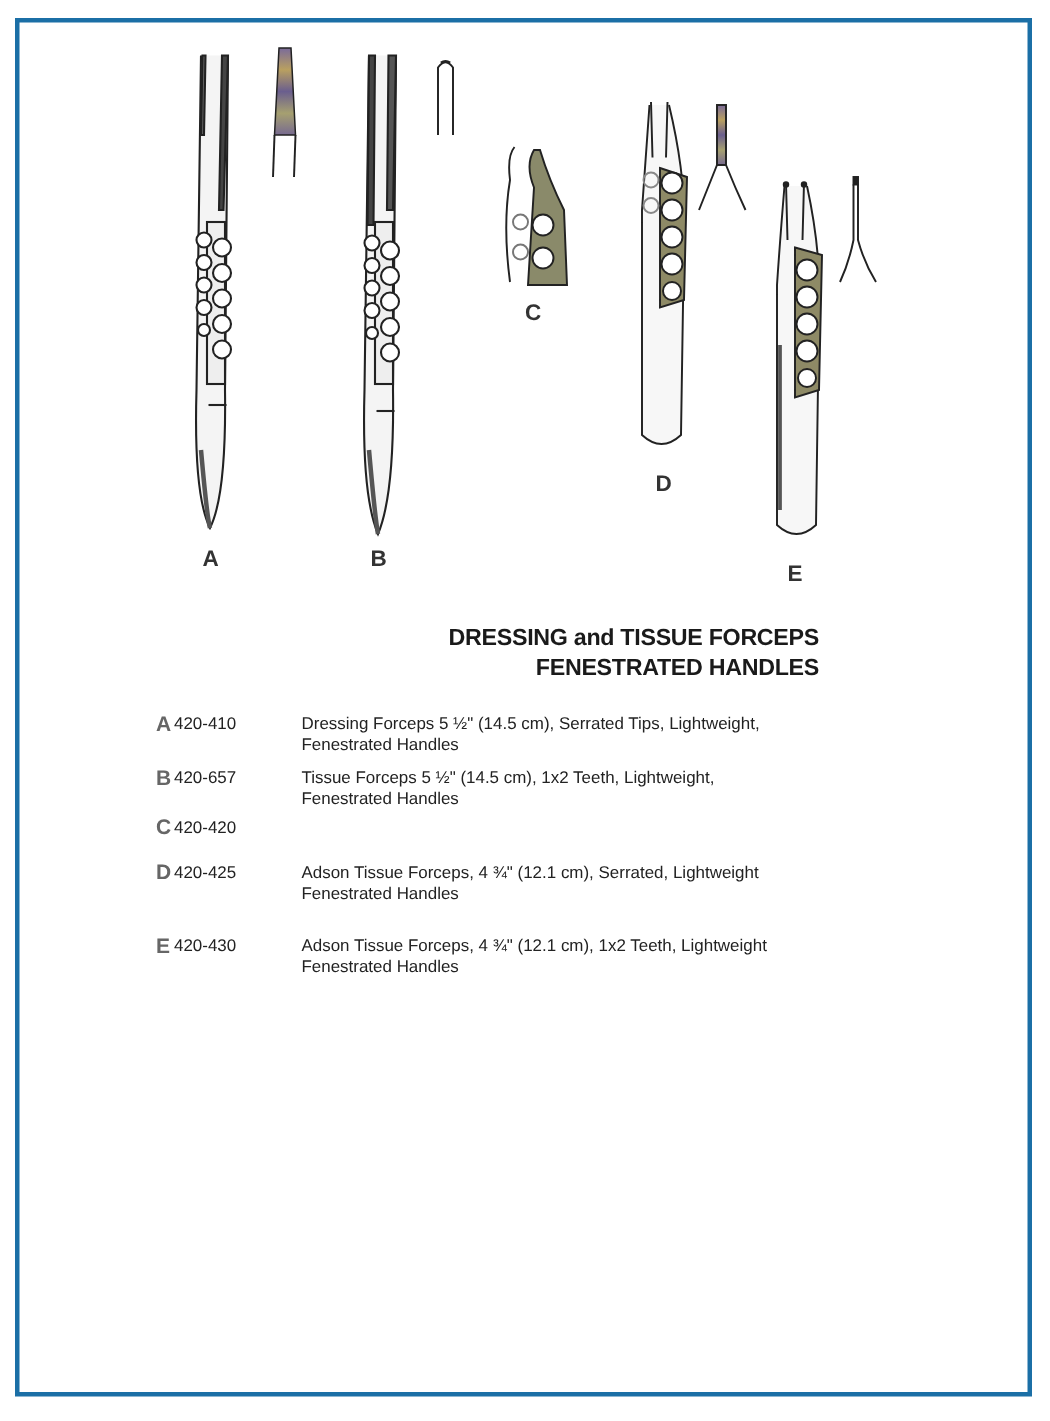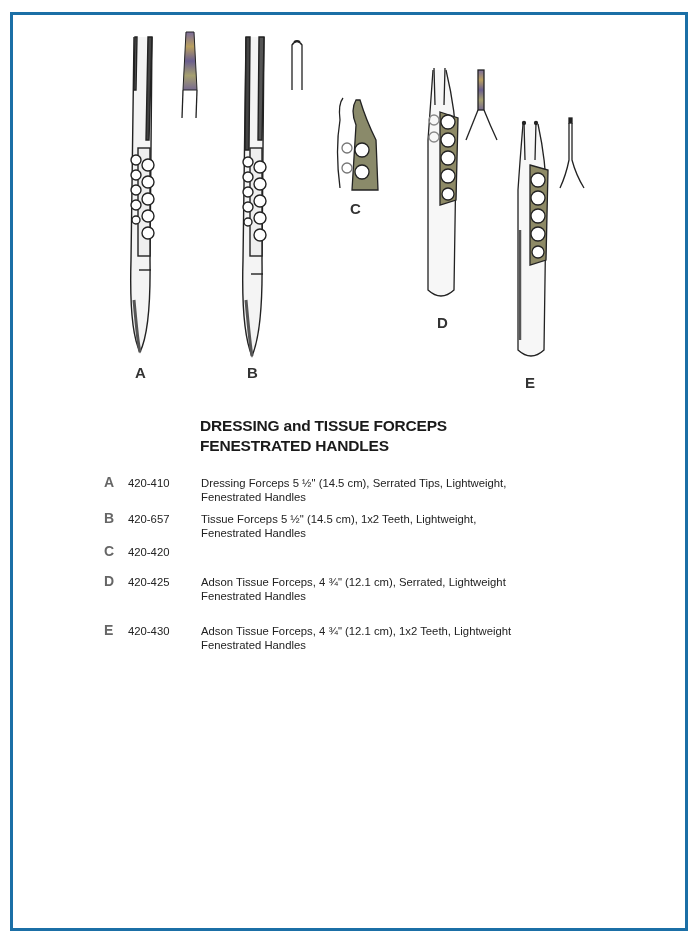--- a/index.html
+++ b/index.html
@@ -1,24 +1,24 @@
 <!DOCTYPE html>
 <html><head>
 <meta charset="utf-8">
 <style>
   html, body { margin:0; padding:0; background:#ffffff; }
   body { width:700px; height:947px; position:relative; overflow:hidden; font-family:"Liberation Sans", sans-serif; color:#222; }
   .frame { position:absolute; left:10px; top:12px; width:672px; height:913px; border:3px solid #1b6fa6; }
   .illus { position:absolute; left:0; top:0; width:700px; height:400px; }
   .fig-letter { position:absolute; font-weight:bold; font-size:15px; color:#333; font-family:"Liberation Sans", sans-serif; }
-  .title { position:absolute; left:200px; top:416px; width:346px; text-align:left; font-weight:bold; font-size:15.5px; line-height:20px; color:#1a1a1a; letter-spacing:-0.2px; }
+  .title { position:absolute; left:200px; top:416px; width:346px; text-align:right; font-weight:bold; font-size:15.5px; line-height:20px; color:#1a1a1a; letter-spacing:-0.2px; }
   .items { position:absolute; left:100px; top:475px; width:460px; }
   .item { position:absolute; left:0; width:460px; font-size:11.3px; line-height:14px; color:#222; }
   .item .ltr { position:absolute; left:4px; top:0; font-weight:bold; font-size:14px; color:#666; }
-  .item .code { position:absolute; left:28px; top:1px; }
+  .item .code { position:absolute; left:16px; top:1px; }
   .item .desc { position:absolute; left:101px; top:1px; width:360px; }
 </style>
 </head>
 <body>
 
 <div class="frame"></div>
 
 <svg class="illus" viewBox="0 0 700 400" xmlns="http://www.w3.org/2000/svg">
   <defs>
     <linearGradient id="metal" x1="0" x2="1" y1="0" y2="0">

